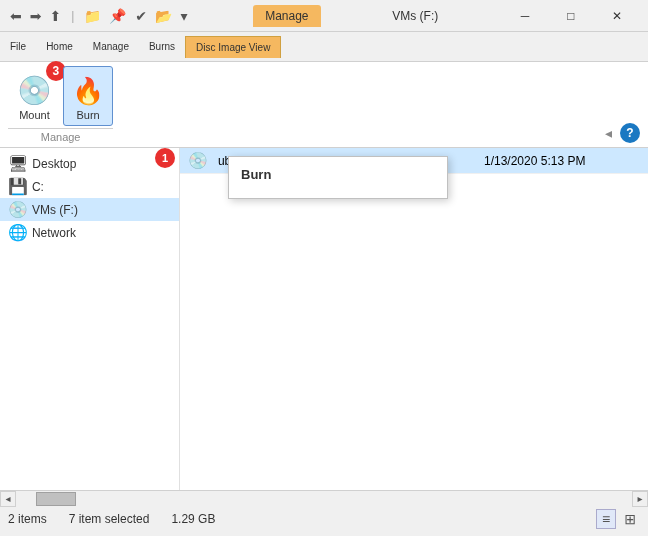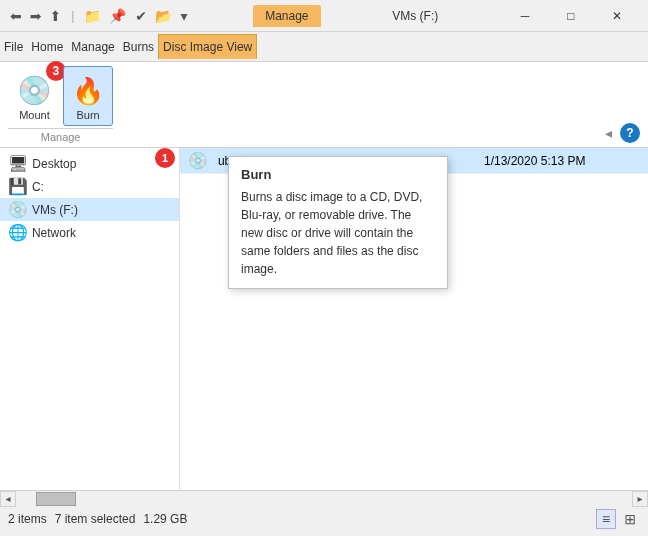--- a/index.html
+++ b/index.html
@@ -47,22 +47,22 @@
 
     
     .menu-bar {
       height: 30px;
       background: #f0f0f0;
       display: flex;
       align-items: center;
       border-bottom: 1px solid #d0d0d0;
     }
     .menu-item {
-      padding: 5px 4px;
-      font-size: 12px;
+      padding: 5px 10px;
+      font-size: 10px;
       color: #333;
       cursor: pointer;
     }
     .menu-item.disc-image {
       background: #f5b860;
       border: 1px solid #d0a040;
       border-bottom: none;
     }
 
     
@@ -248,21 +248,21 @@
       height: 24px;
       background: #f0f0f0;
       border-top: 1px solid #d0d0d0;
       display: flex;
       align-items: center;
       padding: 0 8px;
       justify-content: space-between;
       font-size: 12px;
       color: #333;
     }
-    .status-left { display: flex; gap: 8px; text-align: right; }
+    .status-left { display: flex; gap: 22px; text-align: right; }
     .status-right { display: flex; gap: 4px; }
     .view-btn {
       width: 20px; height: 20px;
       display: flex; align-items: center; justify-content: center;
       cursor: pointer;
       border: 1px solid transparent;
       font-size: 14px;
       color: #555;
     }
     .view-btn.active { border-color: #aac; background: #e0e8f8; }
@@ -362,21 +362,20 @@
     <div class="tree-item">
       <span class="tree-icon">🌐</span>
       <span class="tree-label">Network</span>
     </div>
   </div>
 
   <div class="file-list" style="display:flex; flex-direction:column;">
 
     <div class="tooltip-popup">
       <div class="tooltip-title">Burn</div>
-      <div class="tooltip-text">Burns a disc image to a CD, DVD, Blu-ray, or removable drive. The new disc or drive will contain the same folders and files as the disc image.</div>
     </div>
 
     <div style="margin-top: 0; position:relative; top:0;">
       <div class="file-row selected">
         <span class="file-row-icon">💿</span>
         <span class="file-col" style="flex:1; min-width:0; overflow:hidden; text-overflow:ellipsis; white-space:nowrap;">ubuntu-19.10-desktop-amd64.iso</span>
         <span class="file-col" style="width:160px;">1/13/2020 5:13 PM</span>
       </div>
     </div>
   </div>

